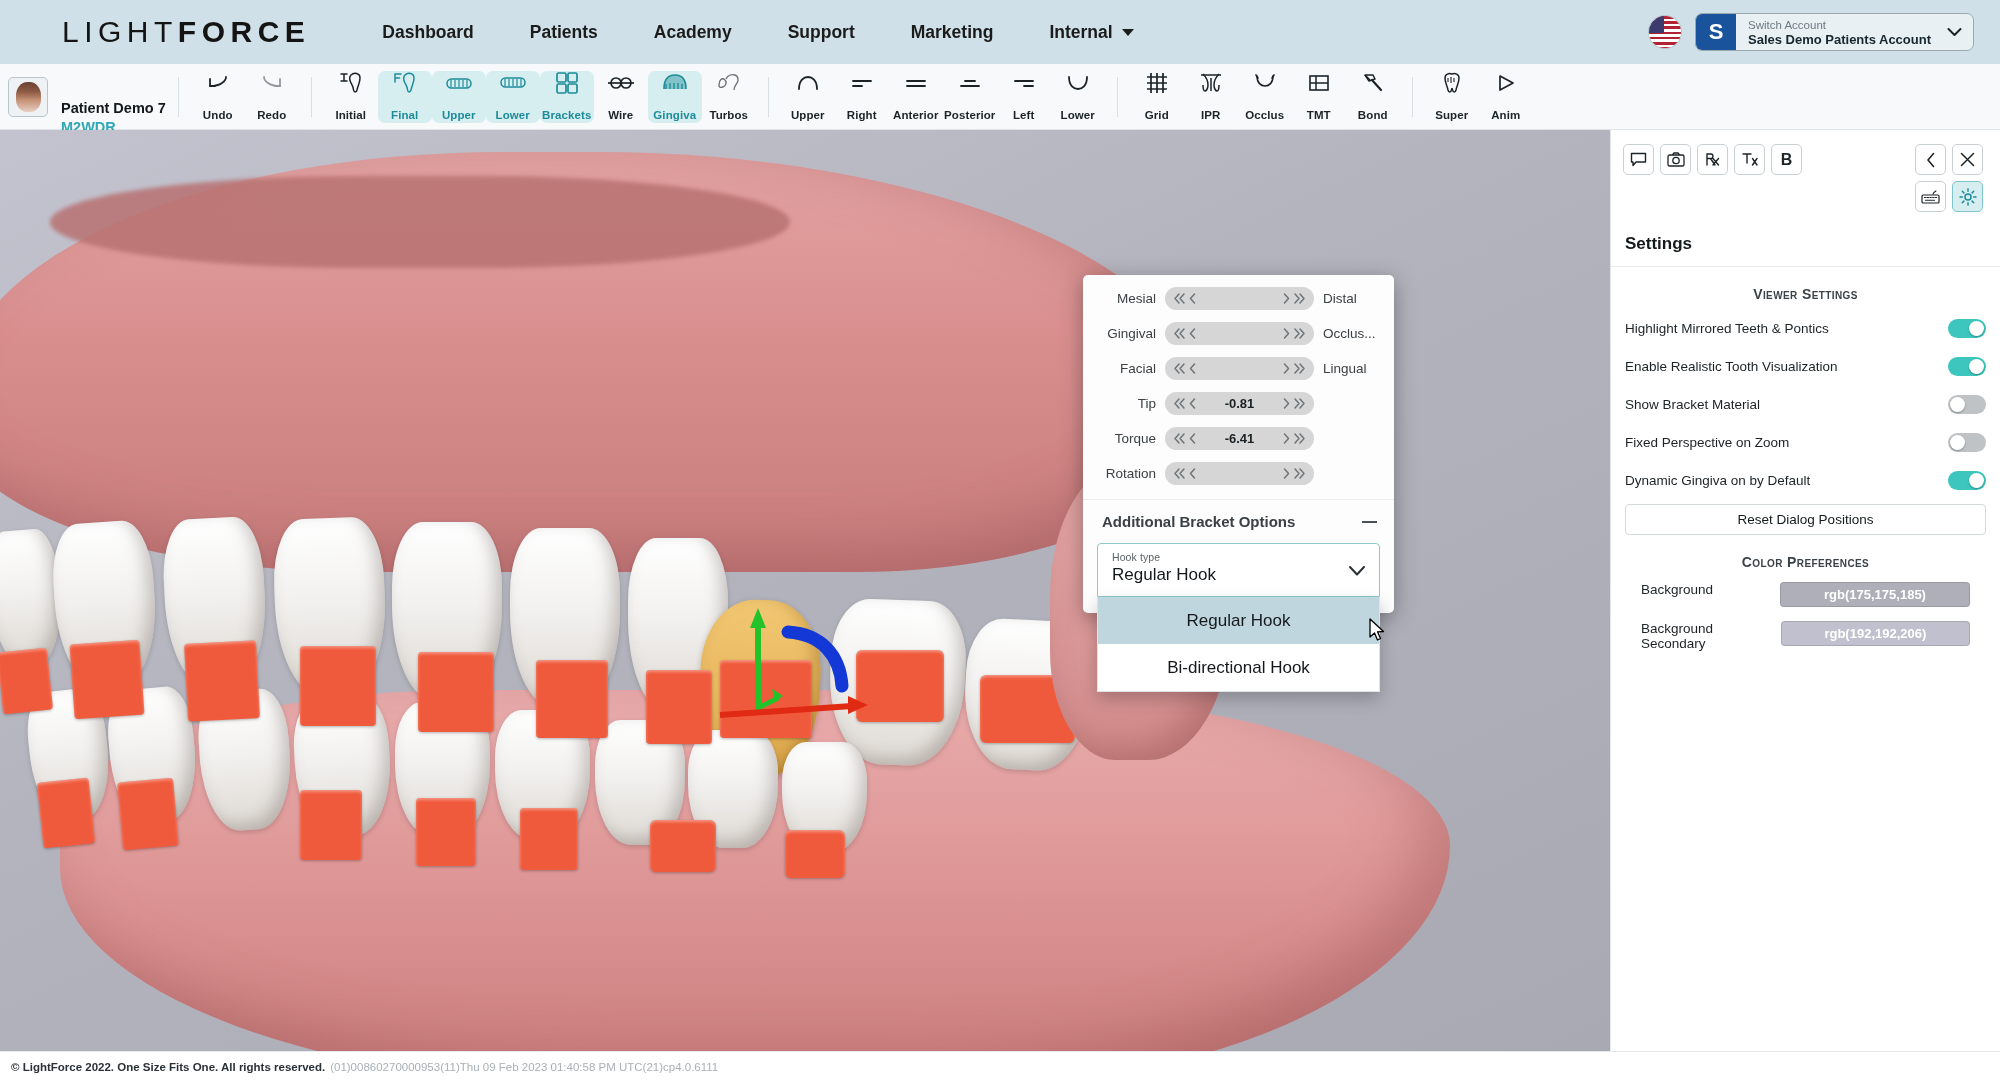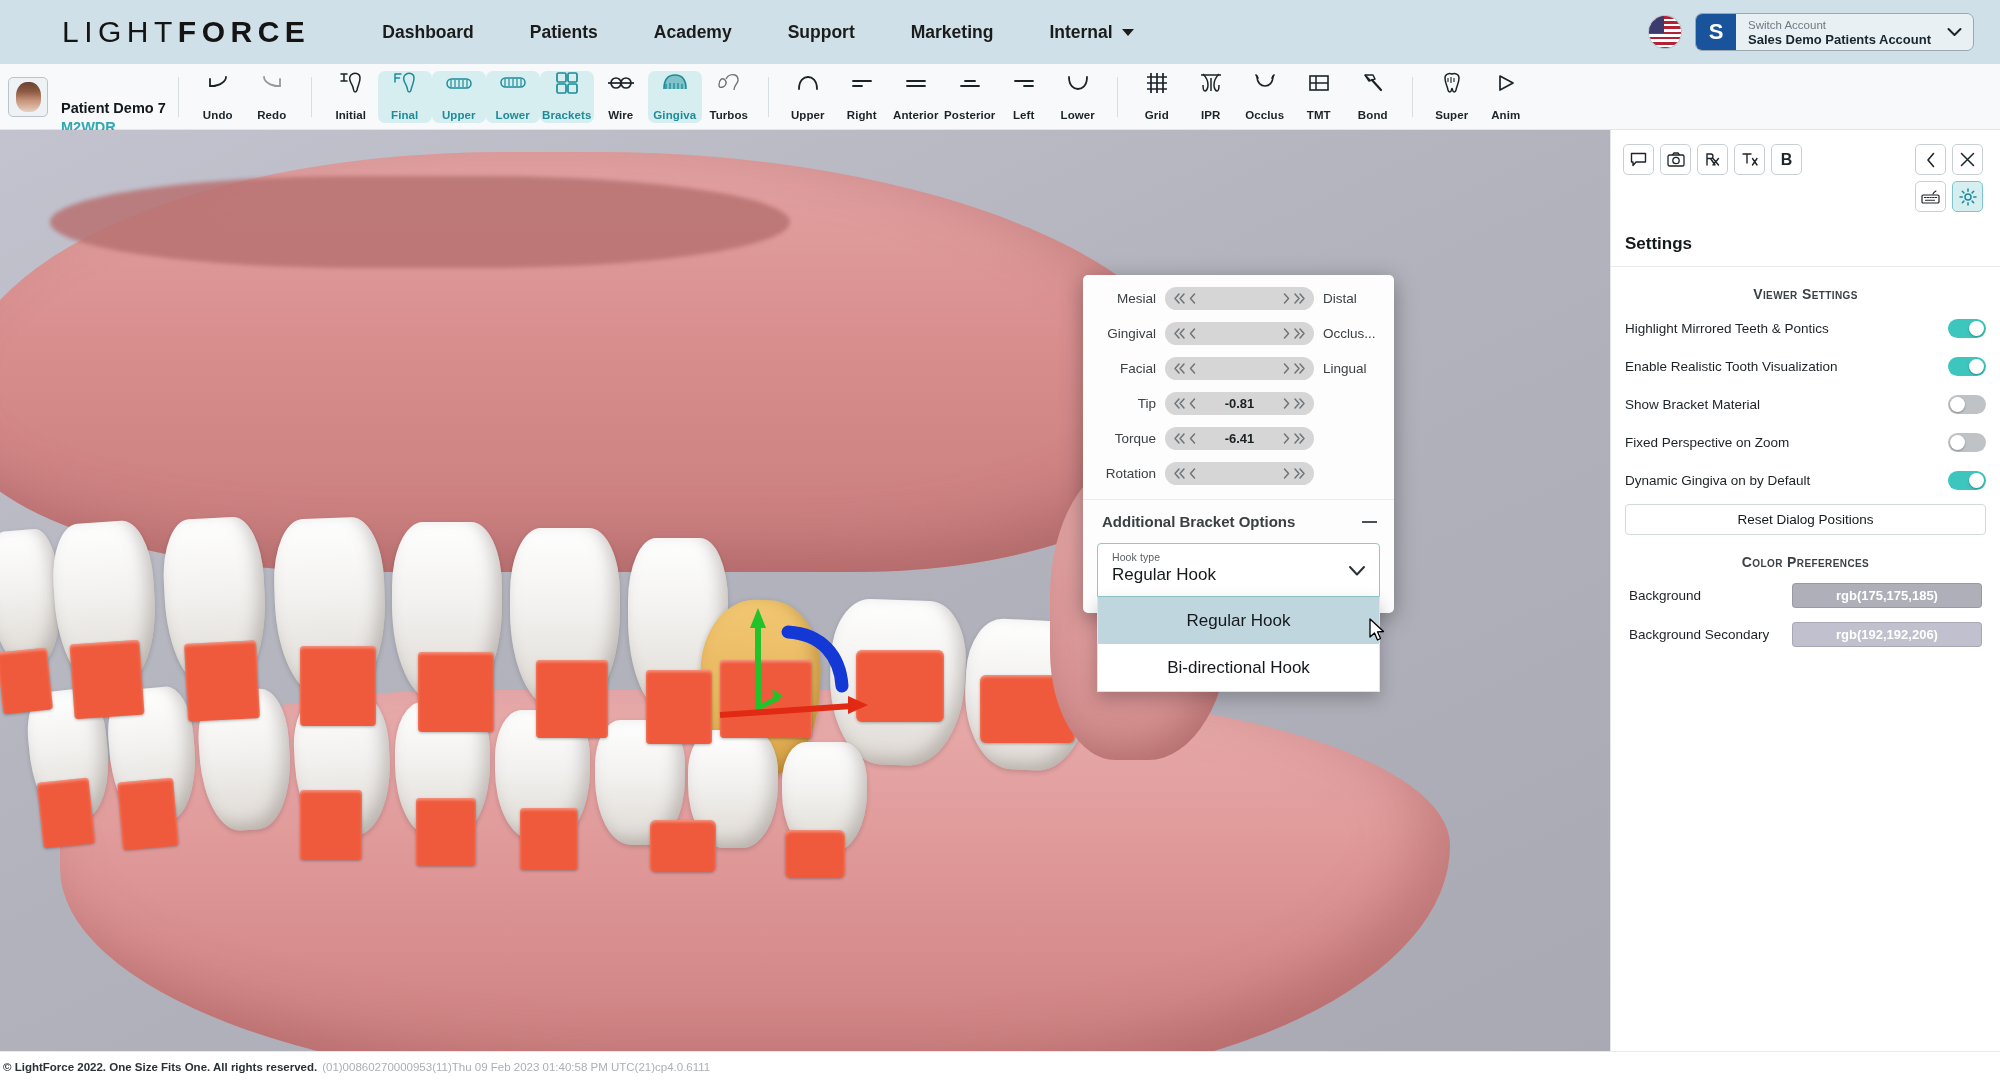--- a/index.html
+++ b/index.html
@@ -223,35 +223,35 @@
     position: absolute; top: 2px; left: 2px; width: 15px; height: 15px;
     border-radius: 50%; background: #fff; box-shadow: 0 1px 2px rgba(0,0,0,.3);
   }
   .toggle.on .knob { left: 21px; }
   .reset-btn {
     margin: 6px 14px 0 14px; height: 31px; border: 1px solid #d4d9dc; border-radius: 4px;
     background: #fff; display: flex; align-items: center; justify-content: center;
     font-size: 13.5px; color: #14191c; cursor: pointer;
   }
   .color-row {
-    display: flex; align-items: center; justify-content: space-between;
-    padding: 0 18px; height: 27px; margin-bottom: 12px;
+    display: flex; justify-content: space-between;
+    padding: 0 30px; height: 27px; margin-bottom: 12px;
   }
   .color-lbl { font-size: 13.5px; color: #1c2226; }
   .color-swatch {
     width: 190px; height: 25px; border-radius: 4px; display: flex;
     align-items: center; justify-content: center; font-size: 13px; color: #fff;
     font-weight: 600; cursor: pointer; border: 1px solid rgba(0,0,0,.12);
   }
 
   
   .footer {
     position: absolute; left: 0; bottom: 0; width: 2000px; height: 30px;
     background: #ffffff; border-top: 1px solid #e6eaec;
-    display: flex; align-items: center; padding-left: 3px;
+    display: flex; align-items: center; padding-left: 11px;
   }
   .f-main { font-size: 11.5px; color: #2a3136; font-weight: 600; }
   .f-sub { font-size: 11.5px; color: #a9b0b5; margin-left: 5px; }
 </style>
 </head>
 <body>
 
 <div id="app">
 
   <div class="topnav">

